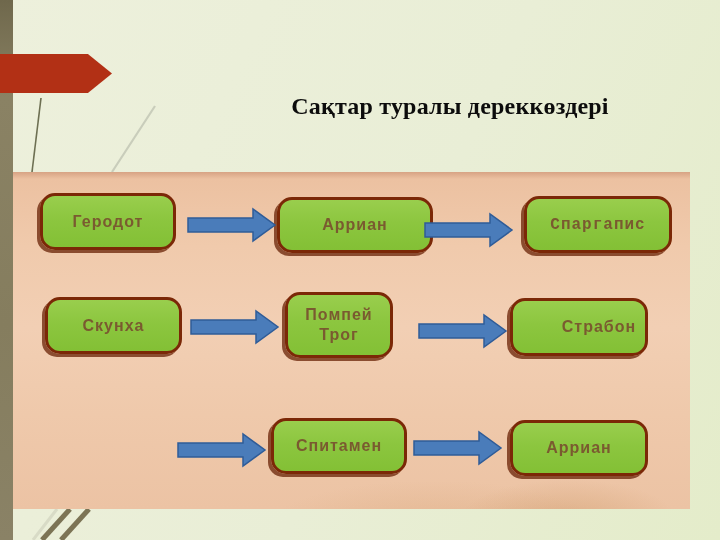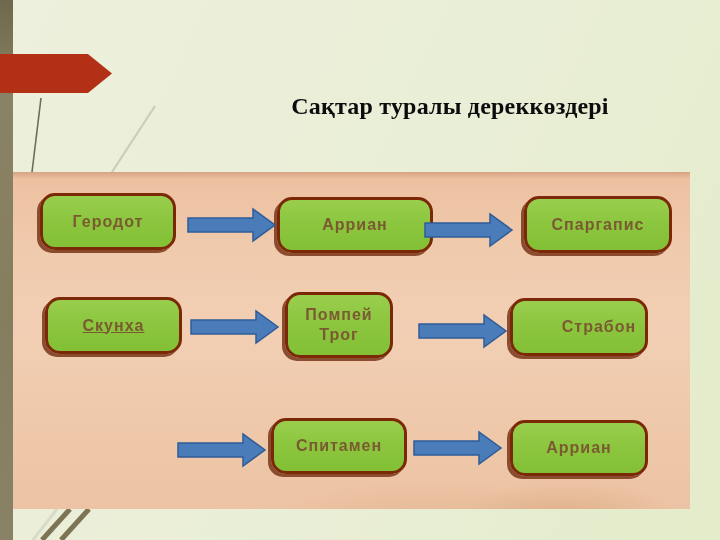--- a/index.html
+++ b/index.html
@@ -39,22 +39,22 @@
   .node{
     position:absolute;display:flex;align-items:center;justify-content:center;
     background:linear-gradient(180deg,#99ce4d 0%,#8cc63f 45%,#83c035 100%);
     border:3px solid #7b2807;border-radius:15px;
     box-shadow:-3px 3px 0 rgba(104,33,5,.75);
     color:#7a5a30;font-weight:bold;font-size:16px;letter-spacing:1px;
     text-align:center;white-space:pre-line;line-height:1.25;box-sizing:border-box;
   }
   .b11{left:40px;top:193px;width:136px;height:57px;}
   .b12{left:277px;top:197px;width:156px;height:56px;}
-  .b13{left:524px;top:196px;width:148px;height:57px;}
-  .b21{left:45px;top:297px;width:137px;height:57px;text-decoration:underline;}
+  .b13{left:524px;top:196px;width:148px;height:57px;font-family:Liberation Mono, monospace;}
+  .b21{left:45px;top:297px;width:137px;height:57px;}
   .b22{left:285px;top:292px;width:108px;height:66px;}
   .b23{left:510px;top:298px;width:138px;height:58px;padding-left:40px;}
   .b31{left:32px;top:421px;width:136px;height:57px;}
   .b32{left:271px;top:418px;width:136px;height:56px;}
   .b33{left:510px;top:420px;width:138px;height:56px;}
   
   .conn{position:absolute;width:90px;height:36px;}
   .a1{left:187px;top:207px;}
   .a2{left:424px;top:212px;}
   .a3{left:190px;top:309px;}

